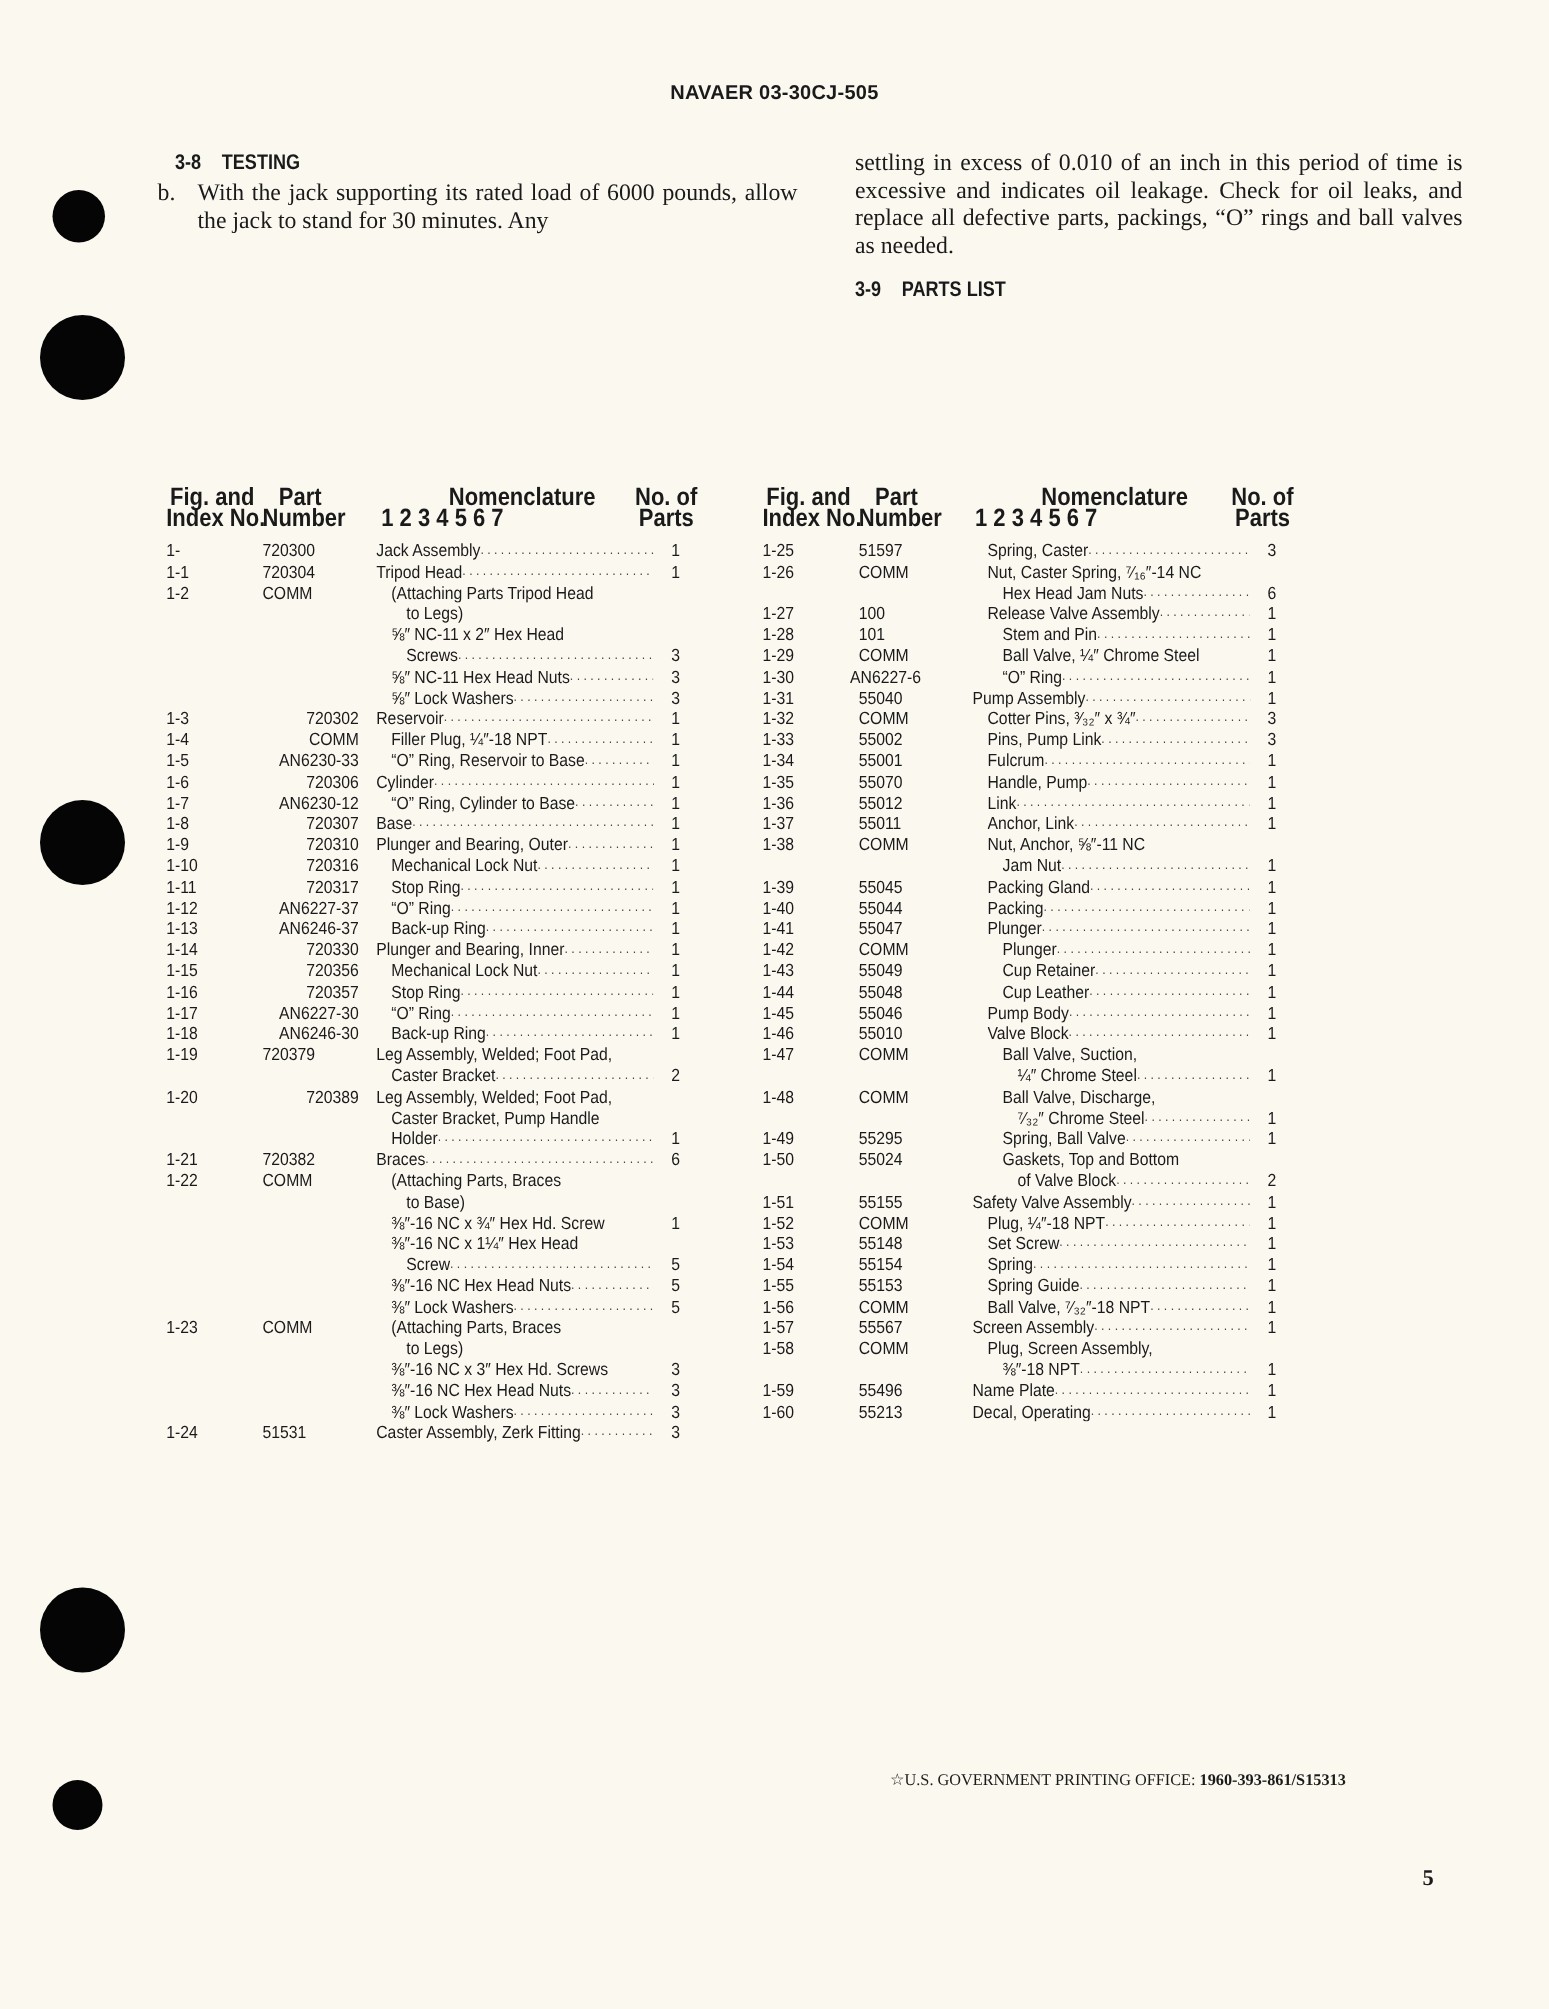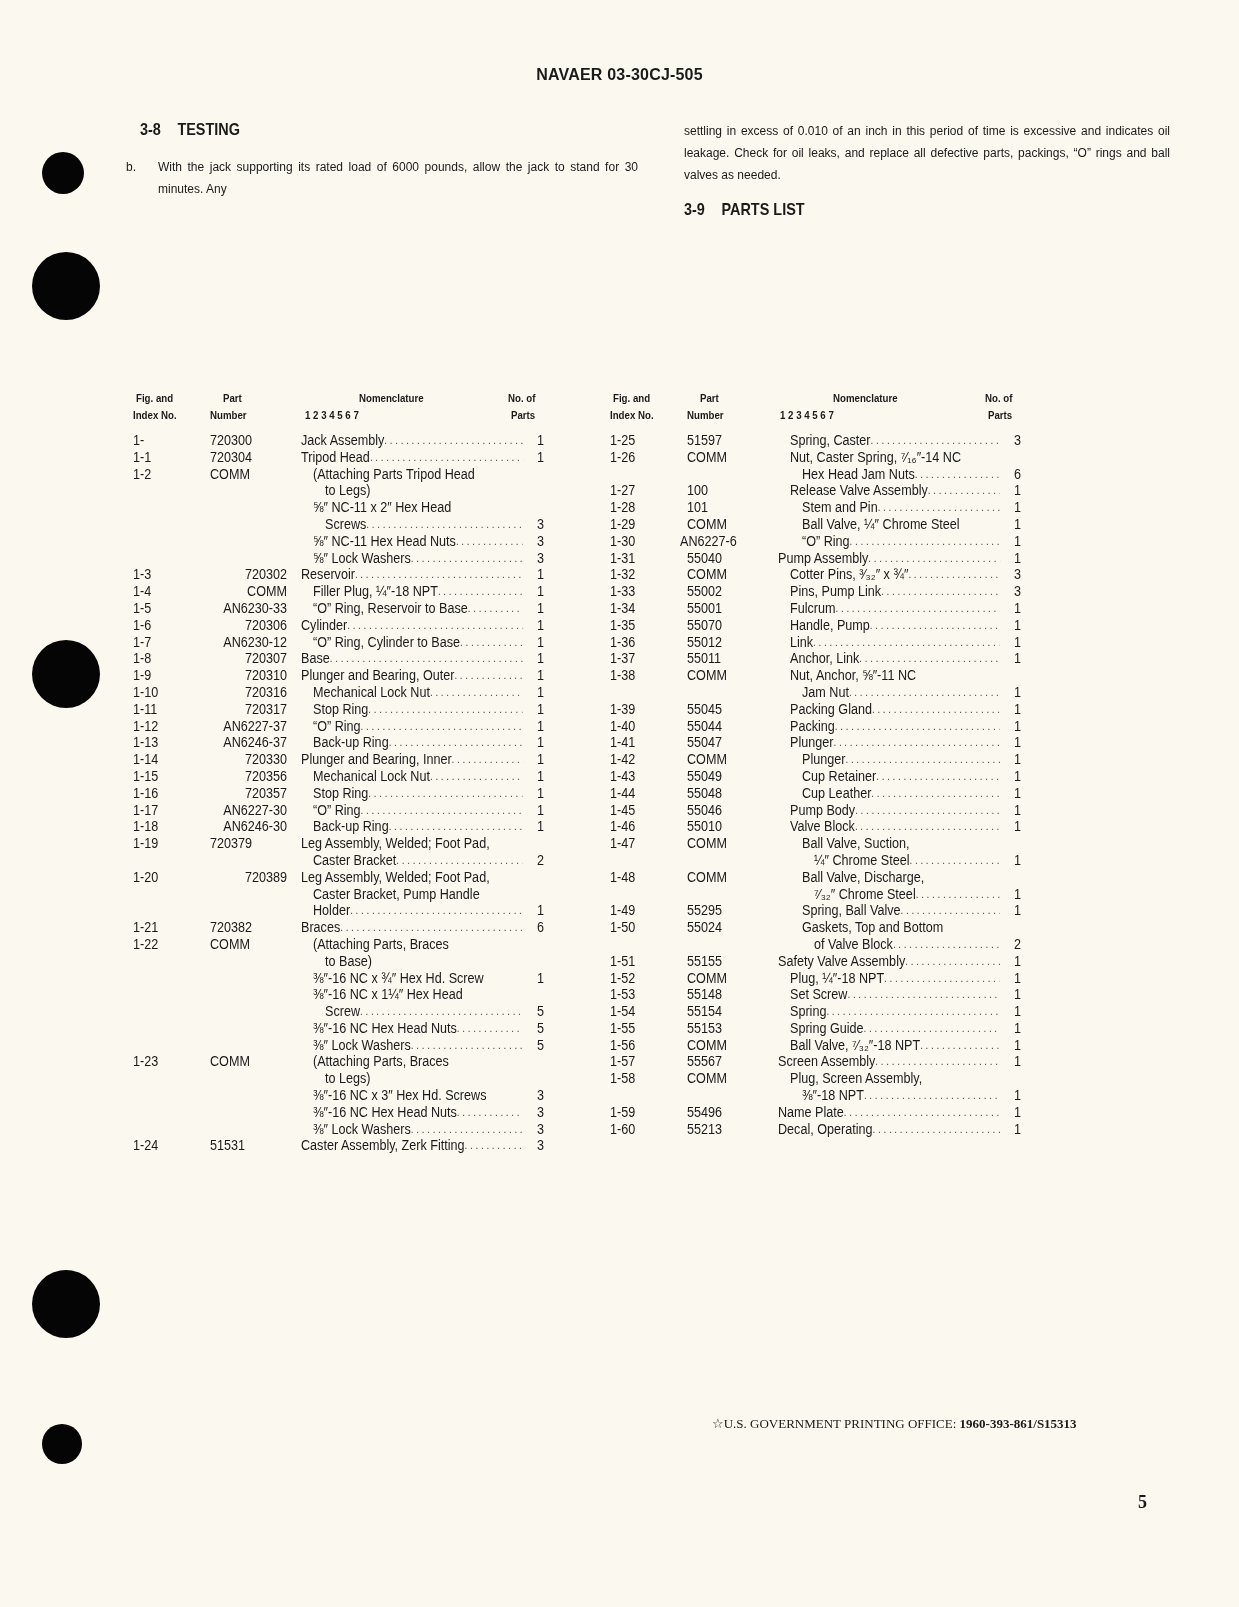--- a/index.html
+++ b/index.html
@@ -19,32 +19,32 @@
       text-align: center; font-weight: bold; font-size: 16px; letter-spacing: 0.2px;
     }
     .col { position: absolute; }
     .sec-title {
       font-family: "Liberation Sans", sans-serif; font-weight: bold;
       font-size: 17px; transform: scaleX(0.85); transform-origin: left;
       white-space: nowrap;
     }
     .sec-title .num { display: inline-block; width: 44px; }
     .para {
-      font-family: Liberation Sans, sans-serif; font-size: 12px; line-height: 22px;
+      font-family: Liberation Serif, serif; font-size: 19px; line-height: 22px;
       text-align: justify;
     }
     .para .lbl { display: inline-block; width: 16px; }
     .para.indent-hang { padding-left: 16px; text-indent: -16px; }
     .table {
       position: absolute;
       font-family: "Liberation Sans", sans-serif;
       font-size: 14px;
     }
     .thead {
-      font-weight: bold; font-size: 11px; line-height: 17px;
+      font-weight: bold; font-size: 20px; line-height: 17px;
       position: relative; height: 36px;
     }
     .thead span { position: absolute; white-space: nowrap; transform: scaleX(0.88); transform-origin: left; }
     .row {
       position: relative; height: 16.8px; line-height: 16.8px; white-space: nowrap;
     }
     .row span { position: absolute; transform: scaleX(0.9); transform-origin: left; }
     .row .desc { display: flex; overflow: hidden; }
     .dots {
       flex: 1; overflow: hidden; white-space: nowrap; letter-spacing: 3px;
@@ -68,21 +68,21 @@
 <div class="punch" style="left:32px;top:640px;width:68px;height:68px;"></div>
 <div class="punch" style="left:32px;top:1270px;width:68px;height:68px;"></div>
 <div class="punch" style="left:42px;top:1424px;width:40px;height:40px;"></div>
 
 <div class="header serif">NAVAER 03-30CJ-505</div>
 
 <div class="col" style="left:140px;top:120px;width:498px;">
   <div class="sec-title">
     <span class="num">3-8</span><span>TESTING</span>
   </div>
-  <div class="para indent-hang" style="margin-top:16px;padding-left:18px;">
+  <div class="para indent-hang" style="margin-top:4px;padding-left:18px;">
     <span class="lbl">b.</span><span>With the jack supporting its rated load of 6000 pounds, allow the jack to stand for 30 minutes. Any</span>
   </div>
 </div>
 
 <div class="col" style="left:684px;top:120px;width:486px;">
   <div class="para">settling in excess of 0.010 of an inch in this period of time is excessive and indicates oil leakage. Check for oil leaks, and replace all defective parts, packings, “O” rings and ball valves as needed.</div>
   <div class="sec-title" style="margin-top:14px;">
     <span class="num">3-9</span><span>PARTS LIST</span>
   </div>
 </div>

